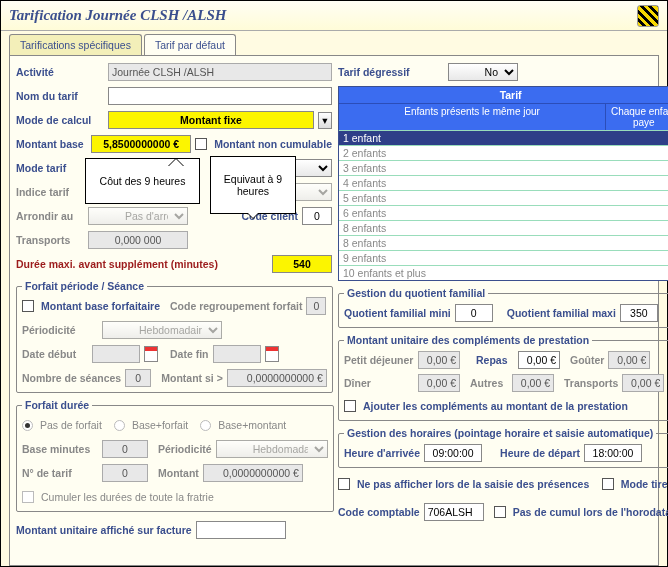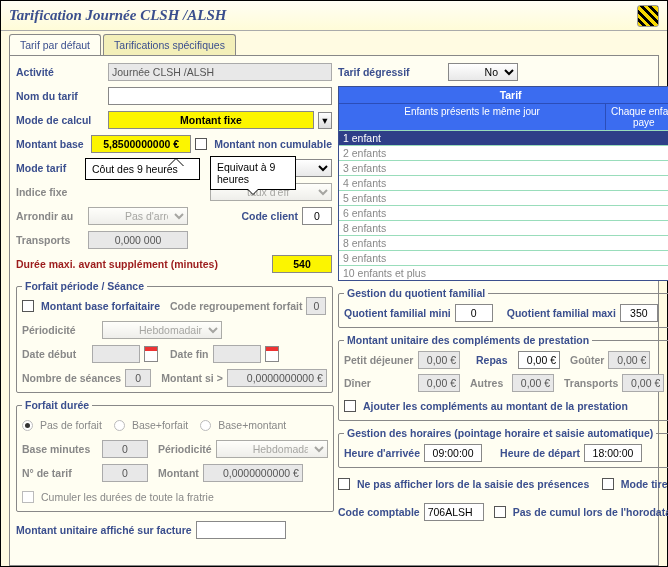--- a/index.html
+++ b/index.html
@@ -178,23 +178,24 @@
 }
 .trow.sel { background: #2e3f88; color: #fff; }
 .trow > div { padding: 1px 4px; border-right:1px solid transparent;}
 .trow .c1 { flex:1; }
 .trow .c2 { width:76px; }
 .grey-txt { color: #888; }
 .callout {
   position: absolute;
   background: #fff;
   border: 1px solid #000;
-  padding: 4px 6px;
+  padding: 16px 6px;
   font-size: 10.5px;
   z-index: 10;
+  text-align: center;
 }
 .date-ico {
   width:14px; height:16px;
   border:1px solid #888;
   display:inline-block;
   background:linear-gradient(to bottom,#e33 0,#e33 4px,#fff 4px,#fff 100%);
 }
 .tri-down {
   position:absolute; left:50%; top:100%;
   margin-left:-6px;
@@ -209,22 +210,22 @@
 </head>
 <body>
 
 <div class="window">
   <div class="titlebar">
     <span class="title">Tarification Journée CLSH /ALSH</span>
     <span class="title-icon"></span>
   </div>
 
   <div class="tab-strip">
+    <div class="tab inactive">Tarifications spécifiques</div>
     <div class="tab">Tarif par défaut</div>
-    <div class="tab inactive">Tarifications spécifiques</div>
   </div>
 
   <div class="panel">
 
     <div class="col col-left">
       <div class="row">
         <span class="label" style="width:88px">Activité</span>
         <input type="text" class="grey" style="flex: 1 1 0%;" value="Journée CLSH /ALSH">
       </div>
       <div class="row">
@@ -252,21 +253,21 @@
         <span>Equivaut à 9 heures</span>
         <span class="tri-down"></span>
       </div>
 
       <div class="row">
         <span class="label" style="width:88px">Mode tarif</span>
         <span style="width:98px"></span>
         <select style="flex:1"><option>Par défaut</option></select>
       </div>
       <div class="row">
-        <span class="label" style="width:88px;color:#888">Indice fixe</span>
+        <span class="label" style="width:88px;color:#888">Indice tarif</span>
         <span style="width:98px"></span>
         <select class="grey" disabled="" style="flex:1"><option>taux d'eff</option></select>
       </div>
       <div class="row">
         <span class="label" style="width:68px;color:#888">Arrondir au</span>
         <select class="grey" disabled="" style="width:100px"><option>Pas d'arrondi</option></select>
         <span style="flex:1"></span>
         <span class="label">Code client</span>
         <input type="text" class="center" style="width: 30px;" value="0">
       </div>

